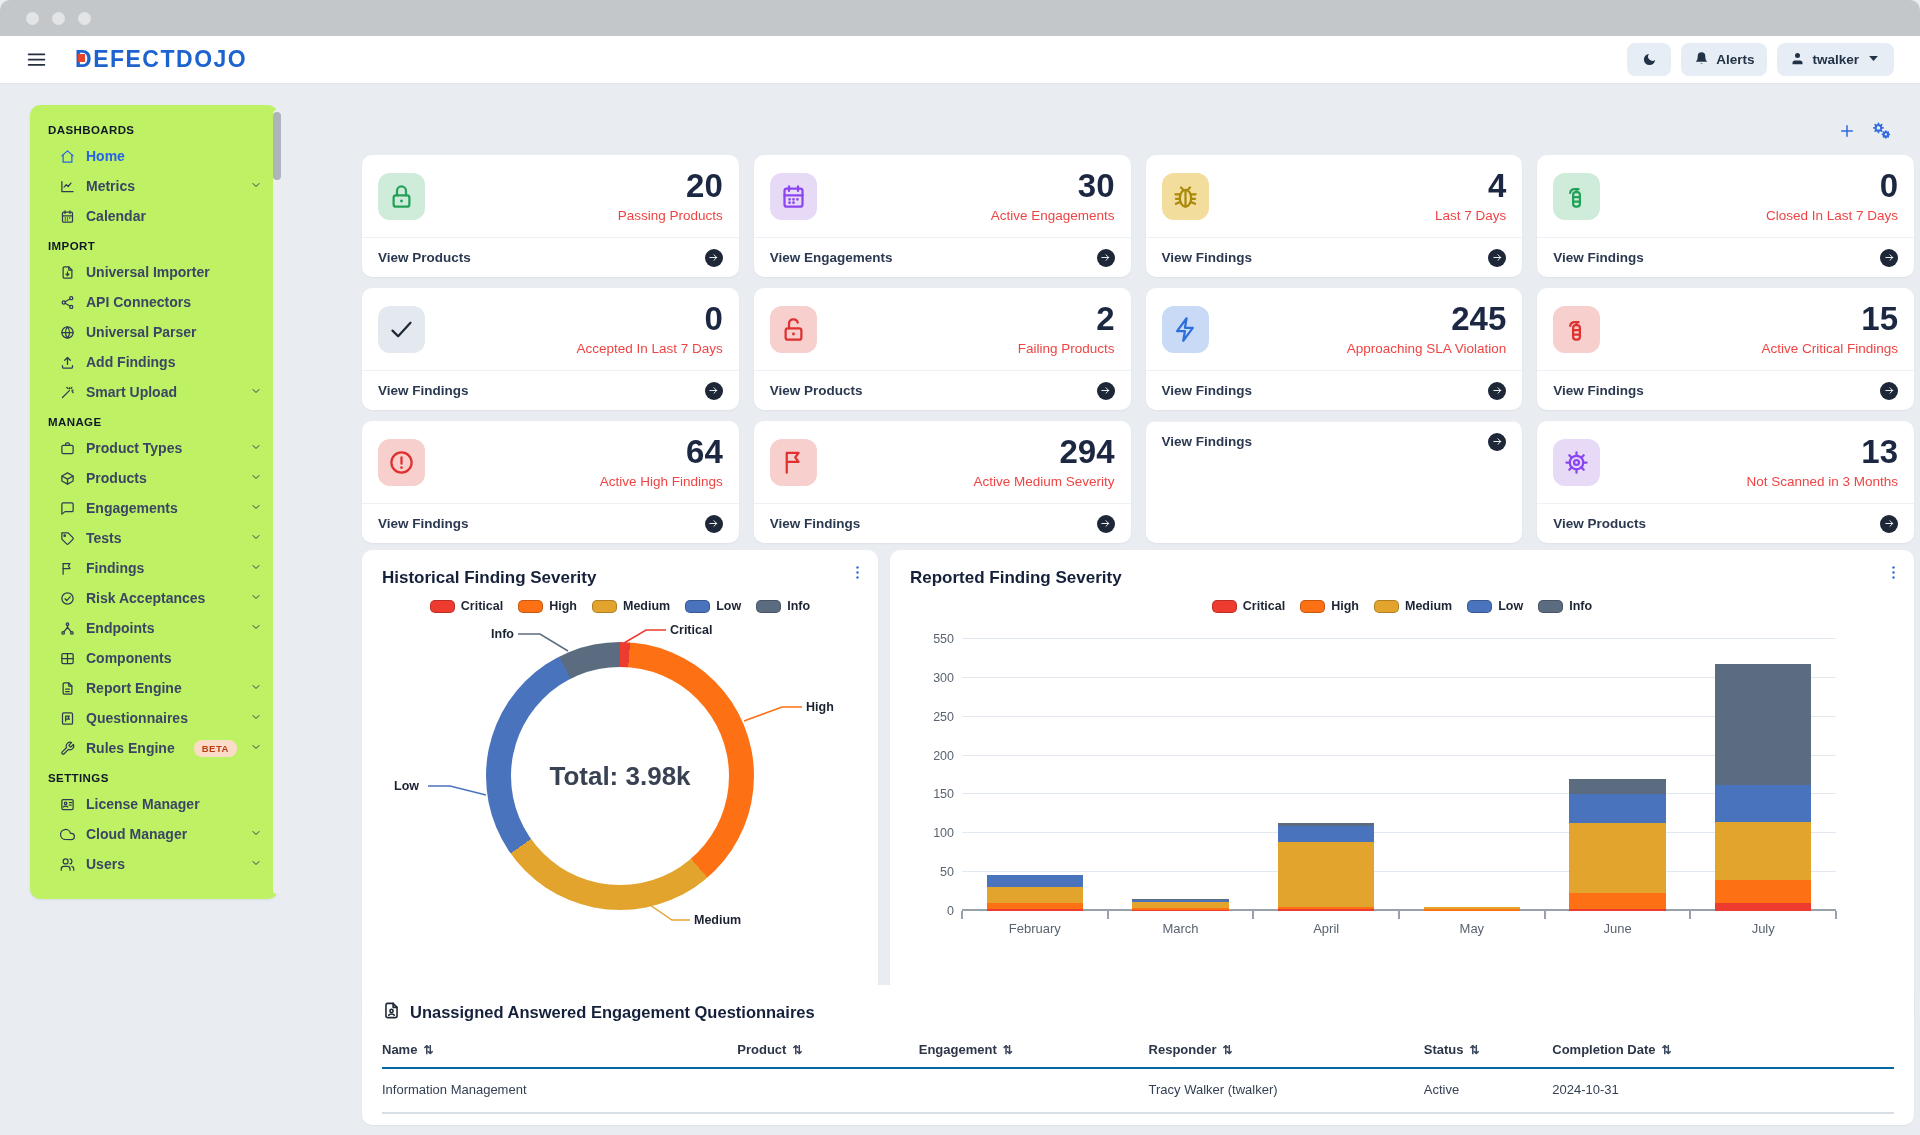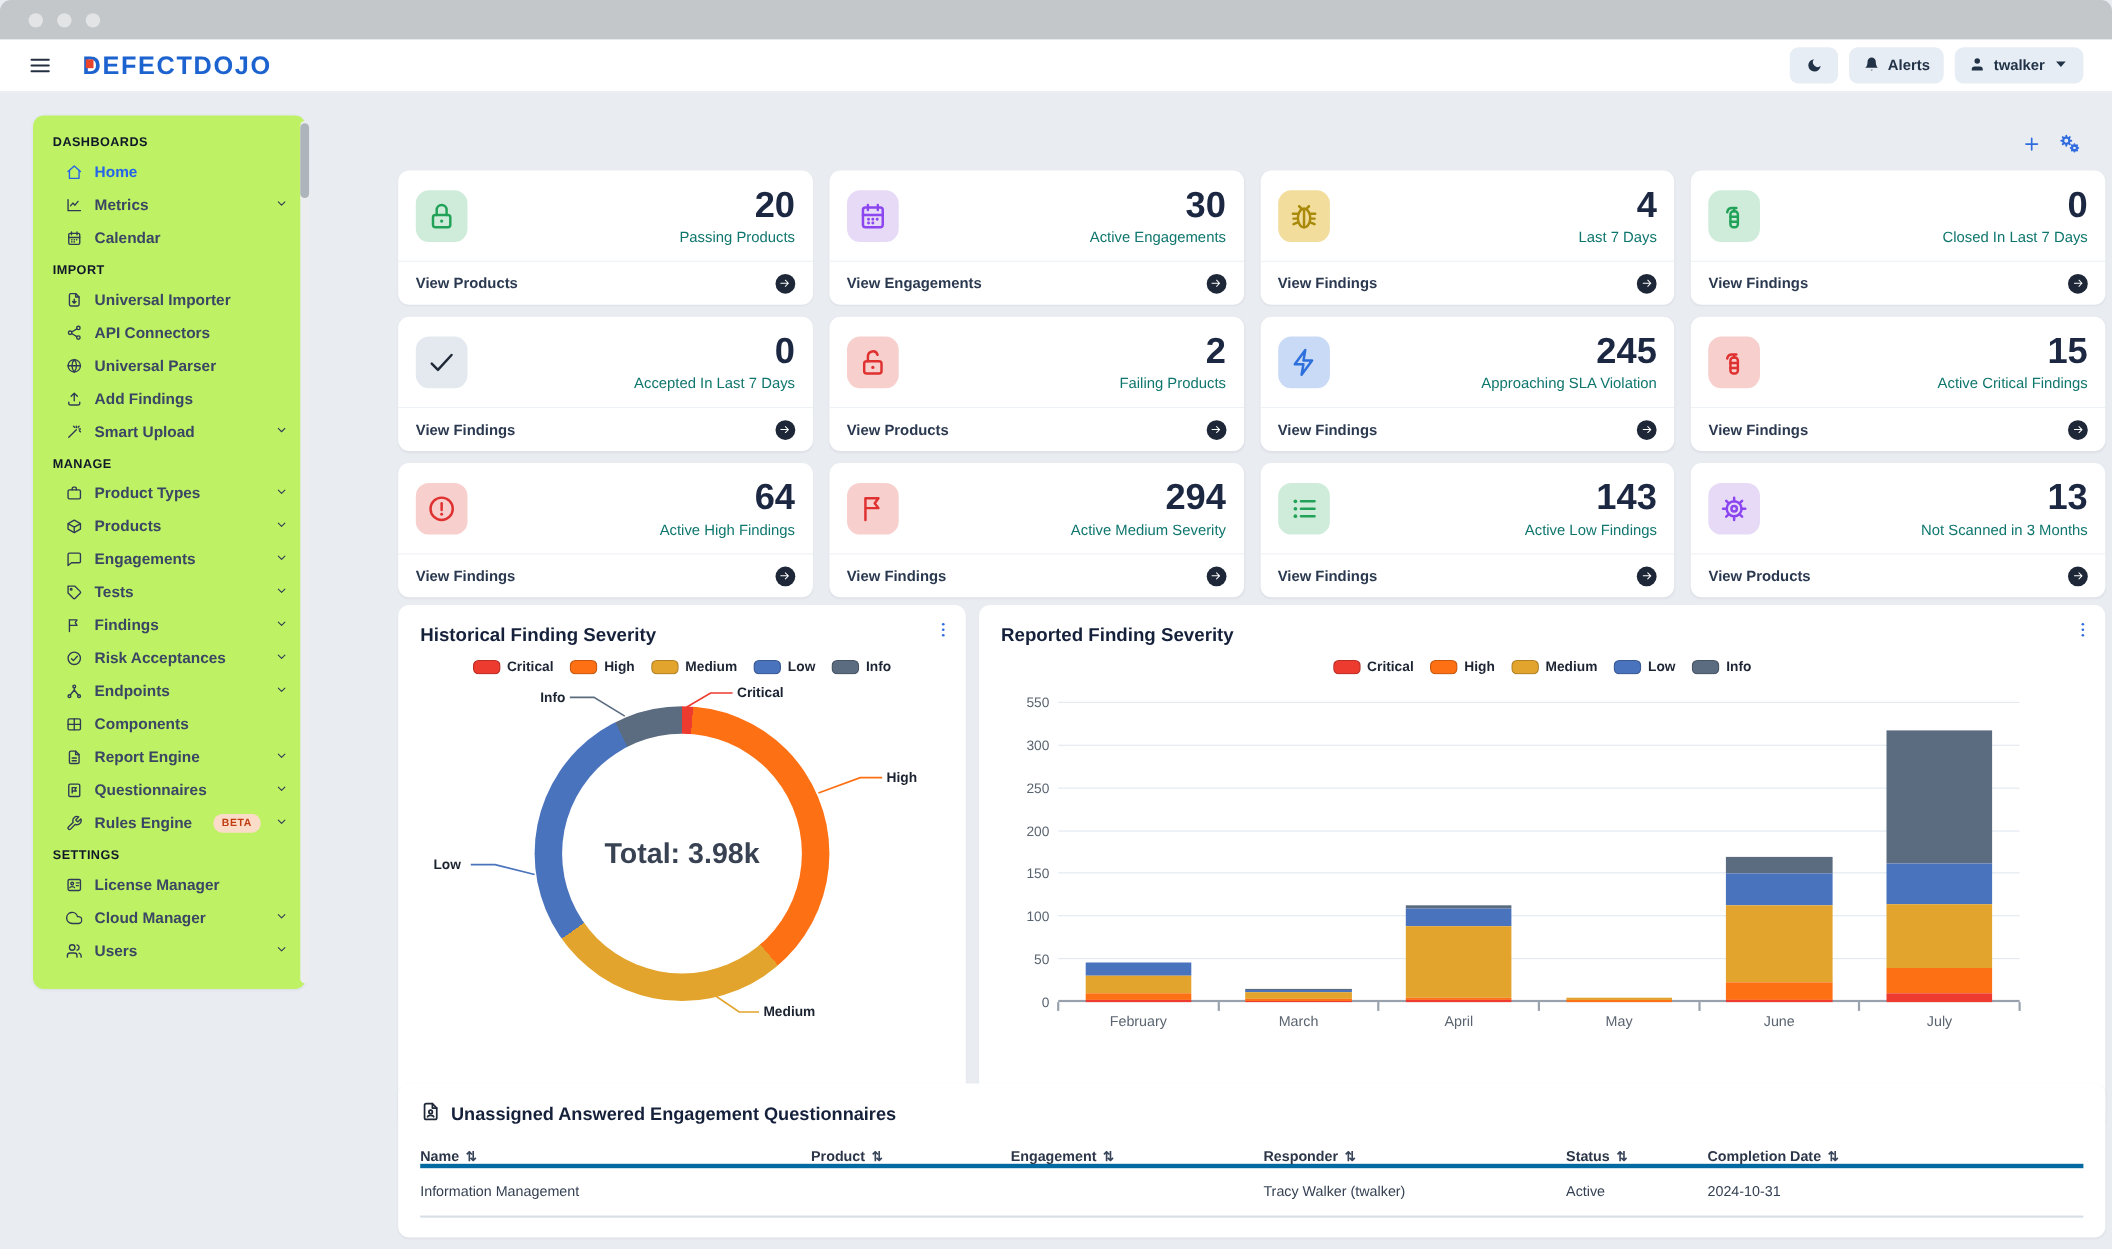--- a/index.html
+++ b/index.html
@@ -68,21 +68,21 @@
     justify-content:center; }
   .tile .ic { width:27px; height:27px; }
   .tile.green { background:#cfecdb; color:#22a258; }
   .tile.purple { background:#e6daf7; color:#8b46f0; }
   .tile.yellow { background:#f3dd9d; color:#a98a0a; }
   .tile.gray { background:#e4e9ef; color:#1f2937; }
   .tile.red { background:#f7cfcd; color:#e03131; }
   .tile.blue { background:#c9daf6; color:#2d6fdb; }
   .stat-right { margin-left:auto; text-align:right; }
   .stat-value { font-size:33px; font-weight:700; color:#1c2742; line-height:1.05; }
-  .stat-label { font-size:13.5px; color:#0f766e; margin-top:4px; }
+  .stat-label { font-size:13.5px; color:#ef4444; margin-top:4px; }
   .stat-footer { height:40px; border-top:1px solid #edf0f4; display:flex; align-items:center;
     justify-content:space-between; padding:0 16px; font-size:13.5px; color:#2b3950;
     font-weight:600; cursor:pointer; }
   .goto { width:18px; height:18px; border-radius:50%; background:#1d2737; color:#fff;
     display:flex; align-items:center; justify-content:center; }
   .goto .ic { width:11px; height:11px; }
 
   
   .charts { position:absolute; left:362px; top:466px; width:1552px; height:476px;
     display:flex; gap:12px; }
@@ -127,21 +127,21 @@
 
   
   .table-card { position:absolute; left:362px; top:901px; width:1552px; height:140px;
     background:#fff; border-radius:10px; box-shadow:0 1px 2px rgba(16,24,40,.05);
     padding:16px 20px; }
   .tc-title-row { display:flex; align-items:center; gap:9px; color:#15203a;
     font-size:16.5px; font-weight:700;text-align:center; }
   .tc-title-row .ic { width:19px; height:19px; color:#1d2737; }
   .qgrid { margin-top:13px; }
   .qrow { display:grid; grid-template-columns:23.5% 12% 15.2% 18.2% 8.5% auto; }
-  .qrow.head { padding:5px 0 0; border-bottom:4px solid #0369a1; }
+  .qrow.head { padding:5px 0 10px; border-bottom:2px solid #0369a1; }
   .qh { font-size:13px; font-weight:700; color:#2c3648; cursor:pointer; }
   .qh .sort { color:#39455a; font-size:12px; margin-left:6px; }
   .qrow.data { padding:13px 0 15px; font-size:13px; color:#333f52;
     border-bottom:2px solid #d9dfe7; cursor:pointer; }
 </style>
 </head>
 <body>
 
 <div>
   <div class="titlebar">
@@ -636,34 +636,20 @@
           <div class="stat-footer">
             <span>View Findings</span>
             <span class="goto">
               <svg class="ic" viewBox="0 0 24 24" fill="none" stroke="currentColor" stroke-width="2" stroke-linecap="round" stroke-linejoin="round">
                 <path d="M4 12h15M13 6l6 6-6 6"></path>
               </svg>
             </span>
           </div>
         </article>
         <article class="stat-card">
-          <div class="stat-body">
-            <div class="tile green">
-              <svg class="ic" viewBox="0 0 24 24" fill="none" stroke="currentColor" stroke-width="2" stroke-linecap="round" stroke-linejoin="round">
-                <path d="M9.5 6h11M9.5 12h11M9.5 18h11"></path>
-                <circle cx="5" cy="6" r="1.5" fill="currentColor" stroke="none"></circle>
-                <circle cx="5" cy="12" r="1.5" fill="currentColor" stroke="none"></circle>
-                <circle cx="5" cy="18" r="1.5" fill="currentColor" stroke="none"></circle>
-              </svg>
-            </div>
-            <div class="stat-right">
-              <div class="stat-value">143</div>
-              <div class="stat-label">Active Low Findings</div>
-            </div>
-          </div>
           <div class="stat-footer">
             <span>View Findings</span>
             <span class="goto">
               <svg class="ic" viewBox="0 0 24 24" fill="none" stroke="currentColor" stroke-width="2" stroke-linecap="round" stroke-linejoin="round">
                 <path d="M4 12h15M13 6l6 6-6 6"></path>
               </svg>
             </span>
           </div>
         </article>
         <article class="stat-card">

